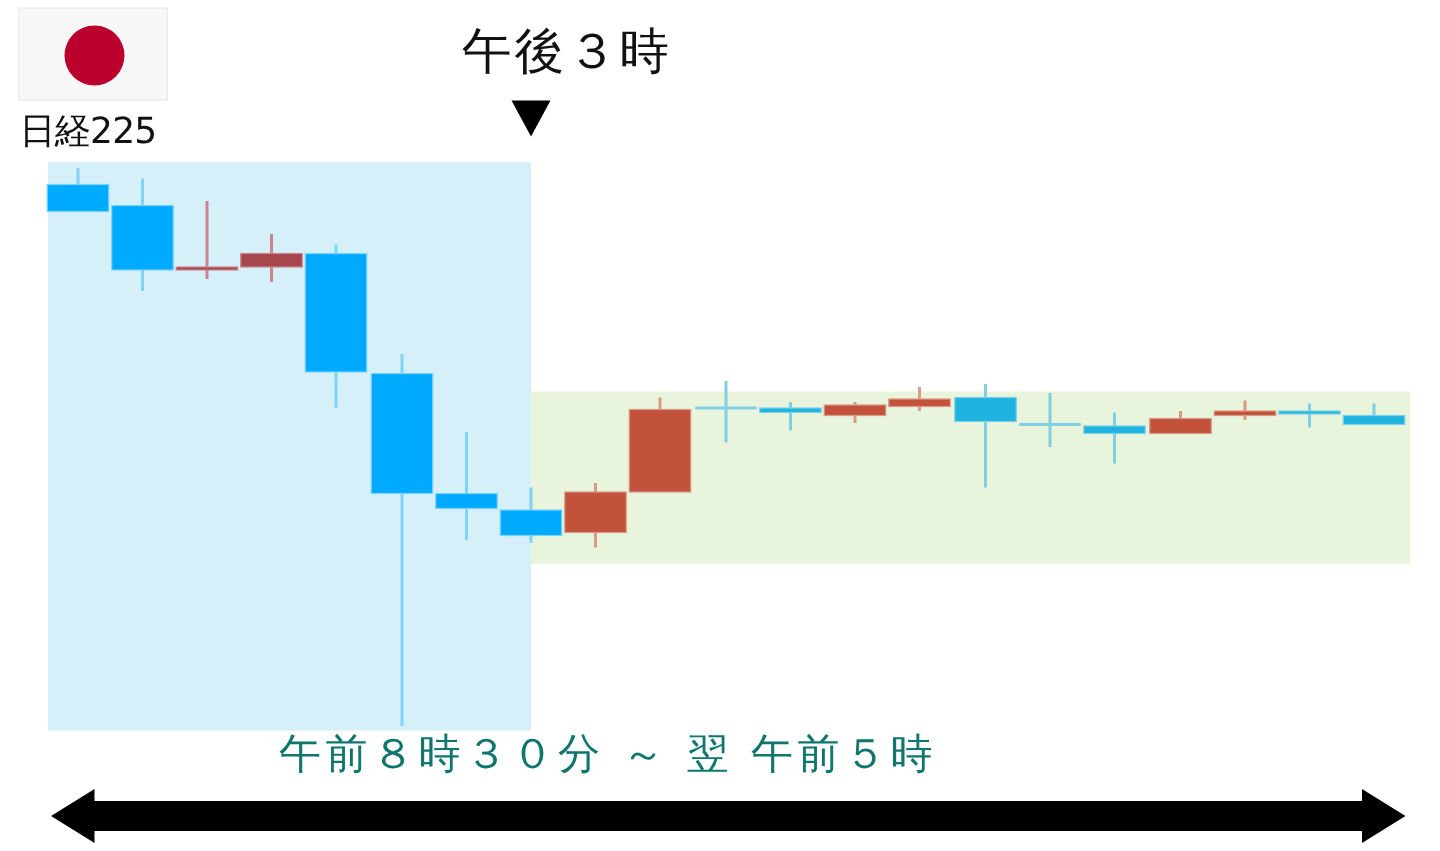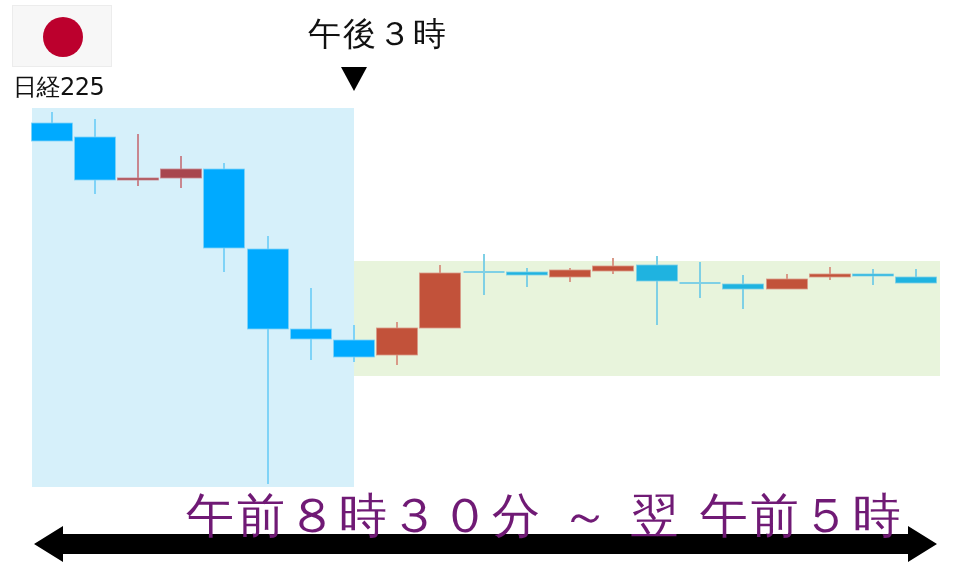--- a/index.html
+++ b/index.html
@@ -6,21 +6,21 @@
   body { width: 960px; height: 567px; background: #ffffff; position: relative; overflow: hidden;
          font-family: "DejaVu Sans", "Liberation Sans", sans-serif; }
   .flag { position: absolute; left: 12px; top: 5px; width: 100px; height: 62px; background: #f7f7f7;
           border: 1px solid #ececec; box-sizing: border-box; }
   .flag .sun { position: absolute; left: 30px; top: 11px; width: 40px; height: 40px; border-radius: 50%; background: #bc002d; }
   .flag-label { position: absolute; left: 13px; top: 71px; font-size: 24px; color: #111; letter-spacing: -0.5px; }
   .marker-label { position: absolute; left: 272px; top: 12px; font-size: 33px; color: #111; letter-spacing: 2px; white-space: nowrap; margin-left: 36px; }
   .marker-arrow { position: absolute; left: 341px; top: 67px; width: 0; height: 0;
                   border-left: 13px solid transparent; border-right: 13px solid transparent; border-top: 24px solid #000; }
   svg.chart { position: absolute; left: 0; top: 0; }
-  .range-label { position: absolute; left: 186px; top: 484px; font-size: 48px; color: #701a75; white-space: nowrap; letter-spacing: 3px; }
+  .range-label { position: absolute; left: 186px; top: 484px; font-size: 28px; color: #0f766e; white-space: nowrap; letter-spacing: 3px; }
 </style>
 </head>
 <body>
 
 <div class="flag">
   <div class="sun"></div>
 </div>
 <div class="flag-label">日経225</div>
 
 <div class="marker-label">午後３時</div>

